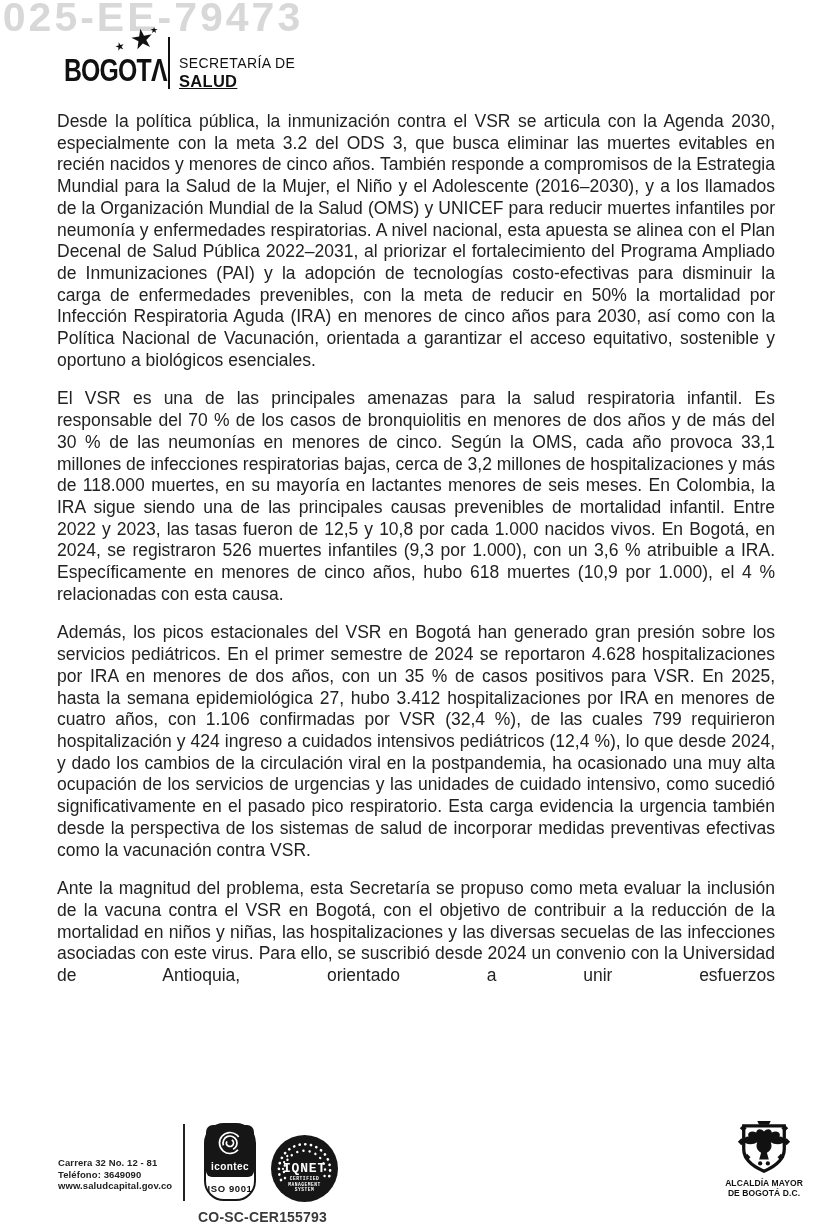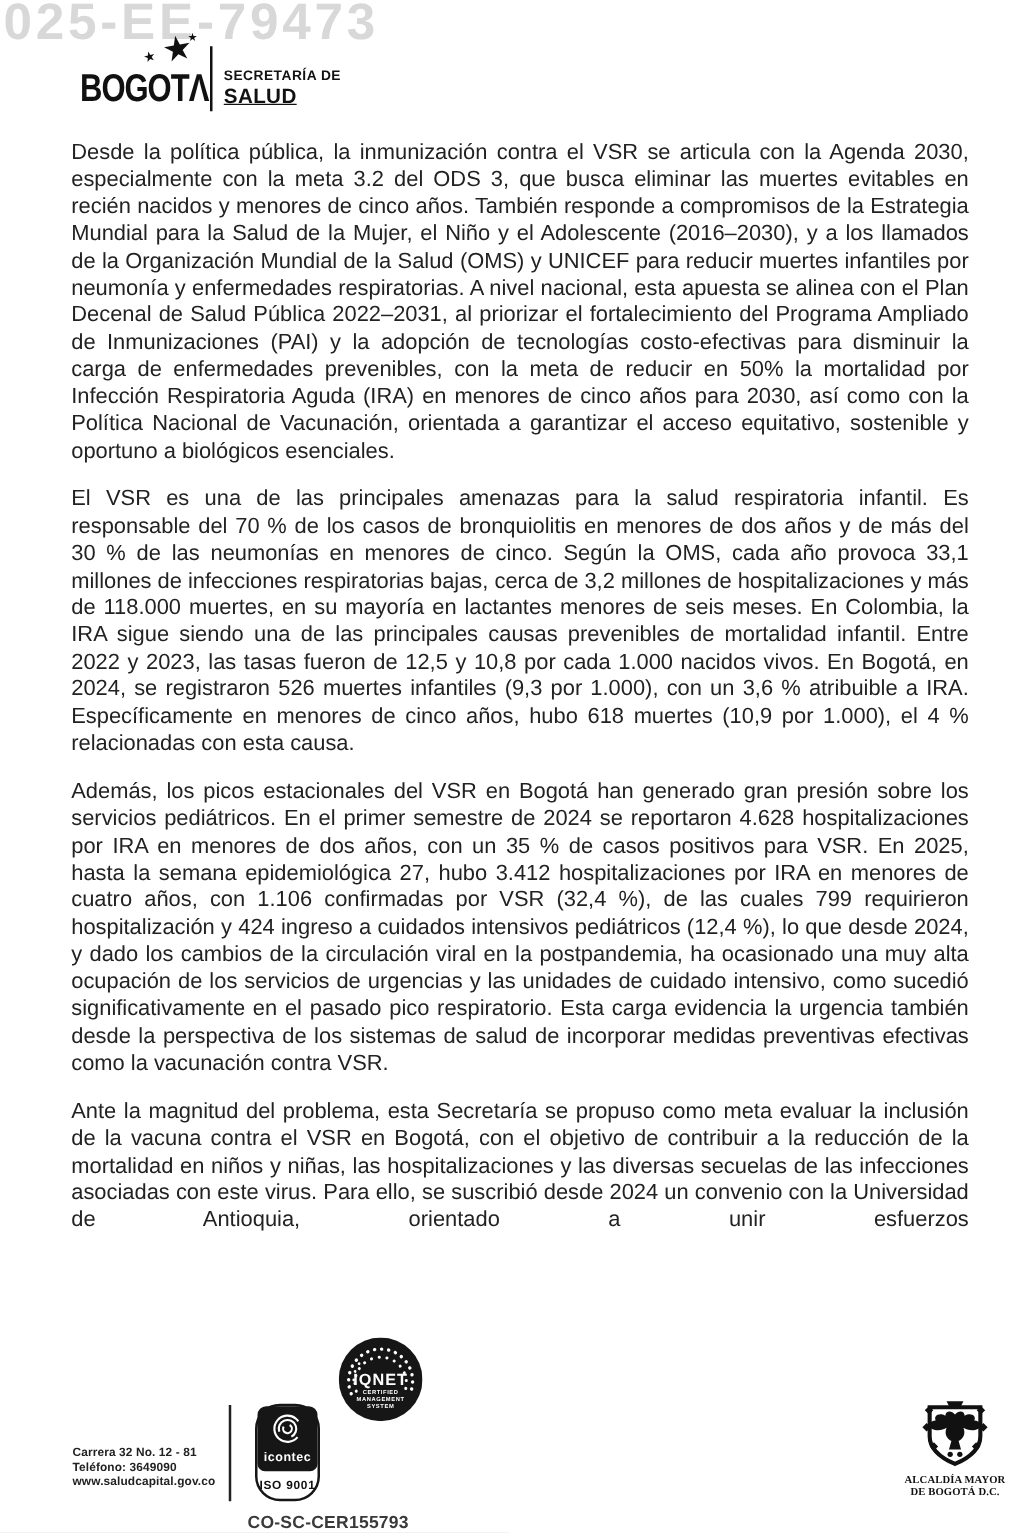--- a/index.html
+++ b/index.html
@@ -20,21 +20,21 @@
     position:absolute;left:64px;top:53px;
     font-size:31px;font-weight:800;letter-spacing:-1px;color:#111;
     transform:scaleX(0.80);transform-origin:left top;white-space:nowrap;
   }
   .star{position:absolute;color:#111;line-height:1;}
   .star-big{left:130px;top:26px;font-size:27px;transform:rotate(-10deg);}
   .star-small{left:115px;top:41px;font-size:11px;transform:rotate(-15deg);}
   .star-tiny{left:150px;top:26px;font-size:9px;}
   .logo-divider{position:absolute;left:168px;top:37px;width:2px;height:52px;background:#111;}
   .logo-dept{position:absolute;left:179px;top:55px;color:#111;}
-  .logo-dept-1{font-size:11px;font-weight:700;letter-spacing:0.4px;}
+  .logo-dept-1{font-size:14px;font-weight:400;letter-spacing:0.4px;}
   .logo-dept-2{font-size:16.5px;font-weight:800;letter-spacing:0.3px;margin-top:1px;text-decoration:underline;}
   
   .body-text{
     position:absolute;left:57px;top:111px;width:718px;
     font-size:17.5px;line-height:21.7px;text-align:justify;color:#222;
   }
   .body-text p{margin:0 0 17px;}
   .body-text p:last-child{margin-bottom:0;}
   .body-text p.cont{text-align-last:justify;}
   
@@ -53,35 +53,35 @@
   }
   .icontec-rings{position:absolute;left:50%;top:3px;transform:translateX(-50%);}
   .icontec-name{
     position:absolute;left:0;right:0;top:36px;text-align:center;
     color:#fff;font-size:10px;font-weight:700;letter-spacing:0.4px;
   }
   .icontec-iso{
     position:absolute;left:0;right:0;bottom:5px;text-align:center;
     color:#111;font-size:9.5px;font-weight:700;letter-spacing:0.6px;
   }
-  .iqnet{position:absolute;left:271px;top:1070px;width:67px;height:67px;}
+  .iqnet{position:absolute;left:271px;top:1135px;width:67px;height:67px;font-family:Liberation Mono, monospace;}
   .iqnet svg{position:absolute;left:0;top:0;}
   .iqnet-name{
     position:absolute;left:0;right:0;top:26px;text-align:center;
     color:#fff;font-size:13px;font-weight:800;letter-spacing:0.8px;
   }
   .iqnet-sub{
     position:absolute;left:0;right:0;top:41px;text-align:center;
     color:#fff;font-size:4.6px;font-weight:700;line-height:5.6px;letter-spacing:0.5px;
   }
   .cert-code{
     position:absolute;left:198px;top:1209px;
     font-size:14px;font-weight:700;color:#3a3a3a;letter-spacing:0.2px;
   }
-  .seal{position:absolute;left:722px;top:1120px;width:84px;text-align:center;font-family:Liberation Serif, serif;}
+  .seal{position:absolute;left:722px;top:1120px;width:84px;text-align:center;}
   .seal-shield{display:block;margin:0 auto;}
   .seal-text{font-size:8.5px;font-weight:700;line-height:10px;color:#111;margin-top:2px;letter-spacing:0.1px;}
 </style>
 </head>
 <body>
 
 <div class="page">
 
   <div class="stamp">2025-EE-79473</div>
 

